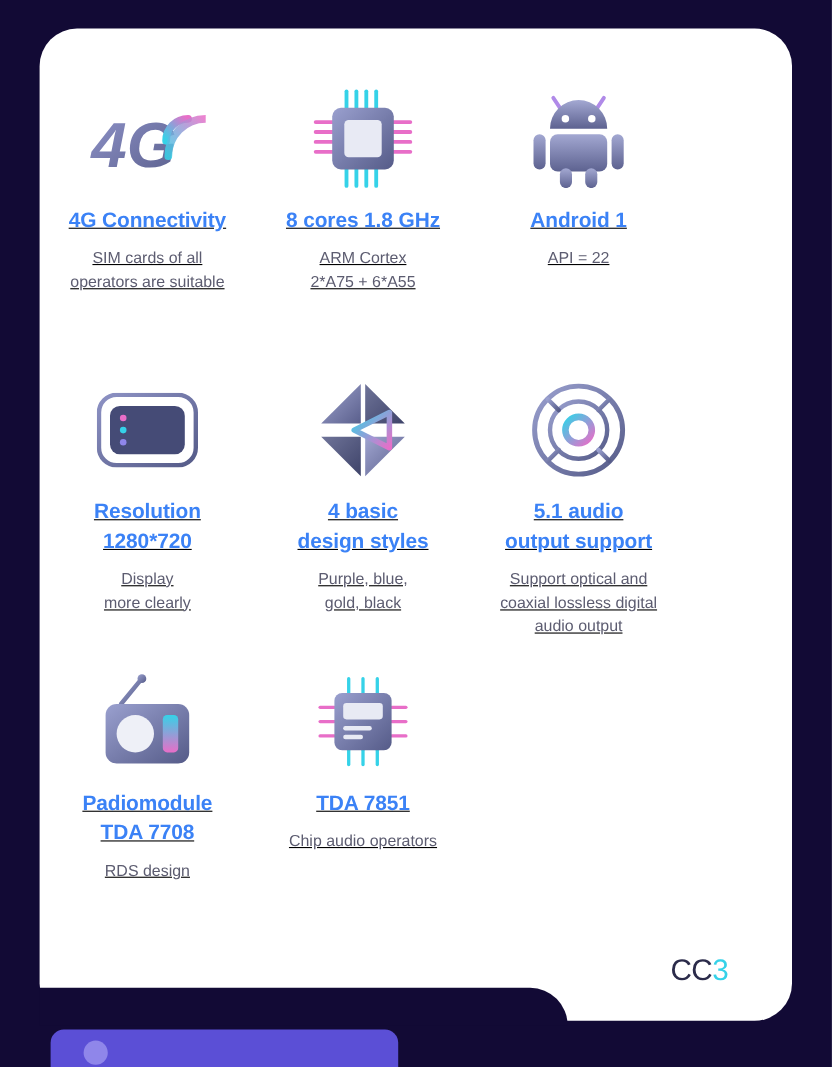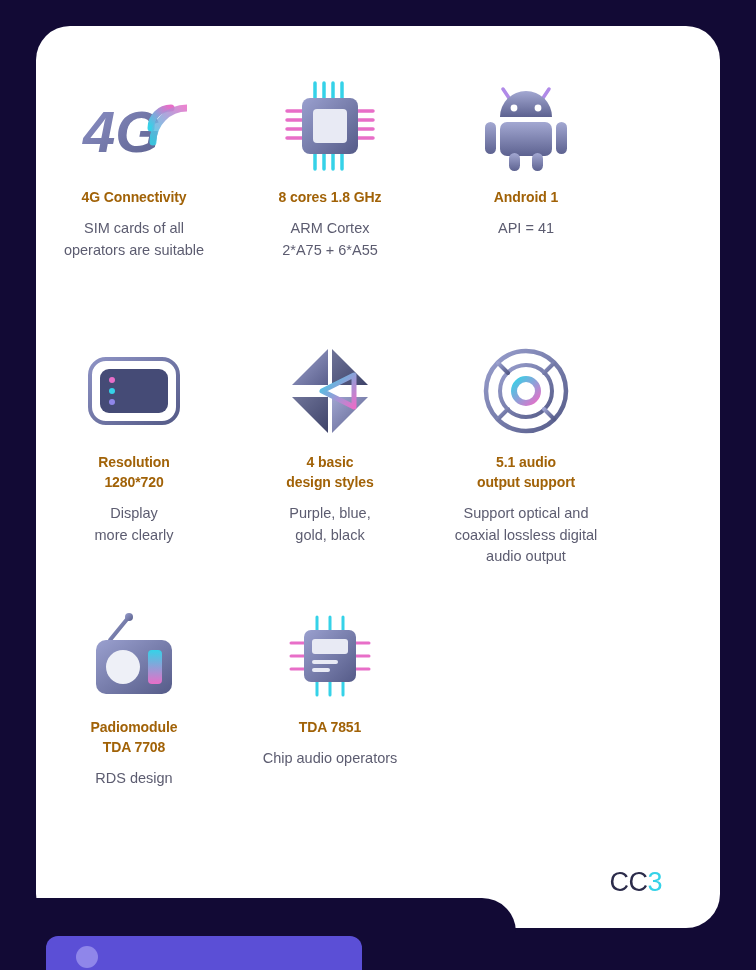--- a/index.html
+++ b/index.html
@@ -29,38 +29,39 @@
     background: #120a35;
     border-top-right-radius: 34px;
   }
   .grid {
     position: absolute;
     left: 0; top: 48px;
     width: 588px;
     display: grid;
     grid-template-columns: repeat(3, 1fr);
     grid-template-rows: repeat(3, 265px);
+    text-decoration: underline;
   }
   .cell {
     display: flex;
     flex-direction: column;
     align-items: center;
     padding: 0 10px;
   }
   .icon-wrap {
     height: 104px;
     display: flex;
     align-items: center;
     justify-content: center;
     margin-bottom: 10px;
   }
   .title {
-    font-size: 14px;
+    font-size: 19px;
     font-weight: bold;
-    color: #a16207;
+    color: #3b82f6;
     text-align: center;
     line-height: 1.42;
     letter-spacing: -0.1px;
   }
   .desc {
     margin-top: 10px;
     font-size: 14.5px;
     color: #5c5c70;
     text-align: center;
     line-height: 1.5;
@@ -175,21 +176,21 @@
             <circle cx="34" cy="27" r="3.4" fill="#ffffff"></circle>
             <circle cx="58" cy="27" r="3.4" fill="#ffffff"></circle>
             <rect x="20" y="41" width="52" height="34" rx="7" fill="url(#andg)"></rect>
             <rect x="5" y="41" width="11" height="32" rx="5.5" fill="url(#andg)"></rect>
             <rect x="76" y="41" width="11" height="32" rx="5.5" fill="url(#andg)"></rect>
             <rect x="29" y="72" width="11" height="18" rx="5.5" fill="url(#andg)"></rect>
             <rect x="52" y="72" width="11" height="18" rx="5.5" fill="url(#andg)"></rect>
           </svg>
         </div>
         <div class="title">Android 1</div>
-        <div class="desc">API = 41</div>
+        <div class="desc">API = 22</div>
       </div>
 
       <div class="cell">
         <div class="icon-wrap">
           <svg width="92" height="68" viewBox="0 0 92 68">
             <defs>
               <linearGradient id="scrg" x1="0" y1="0" x2="1" y2="1">
                 <stop offset="0" stop-color="#8d92c4"></stop>
                   <stop offset="1" stop-color="#555b88"></stop>
               </linearGradient>

